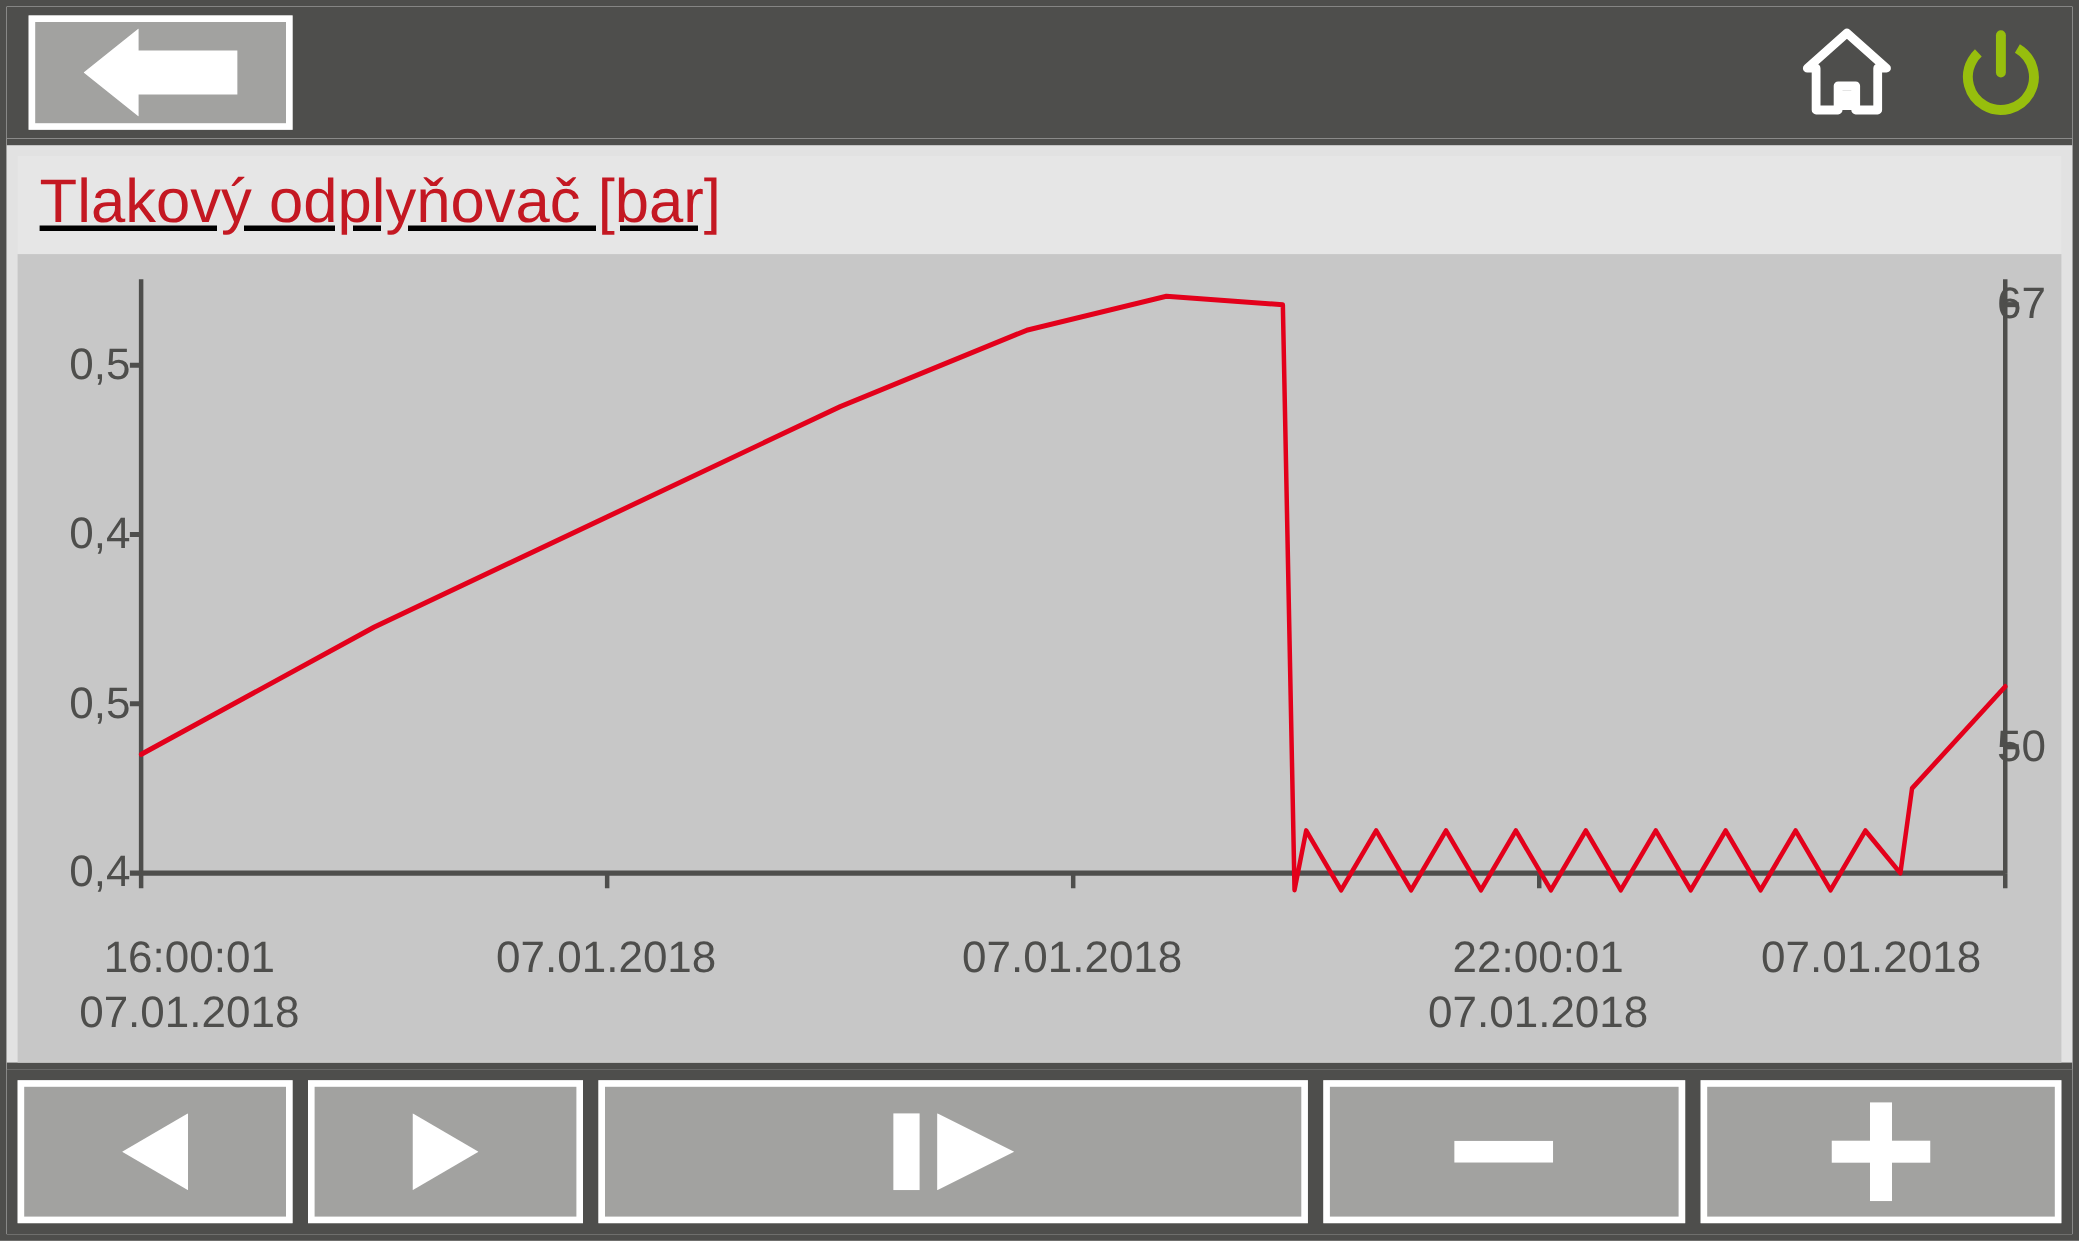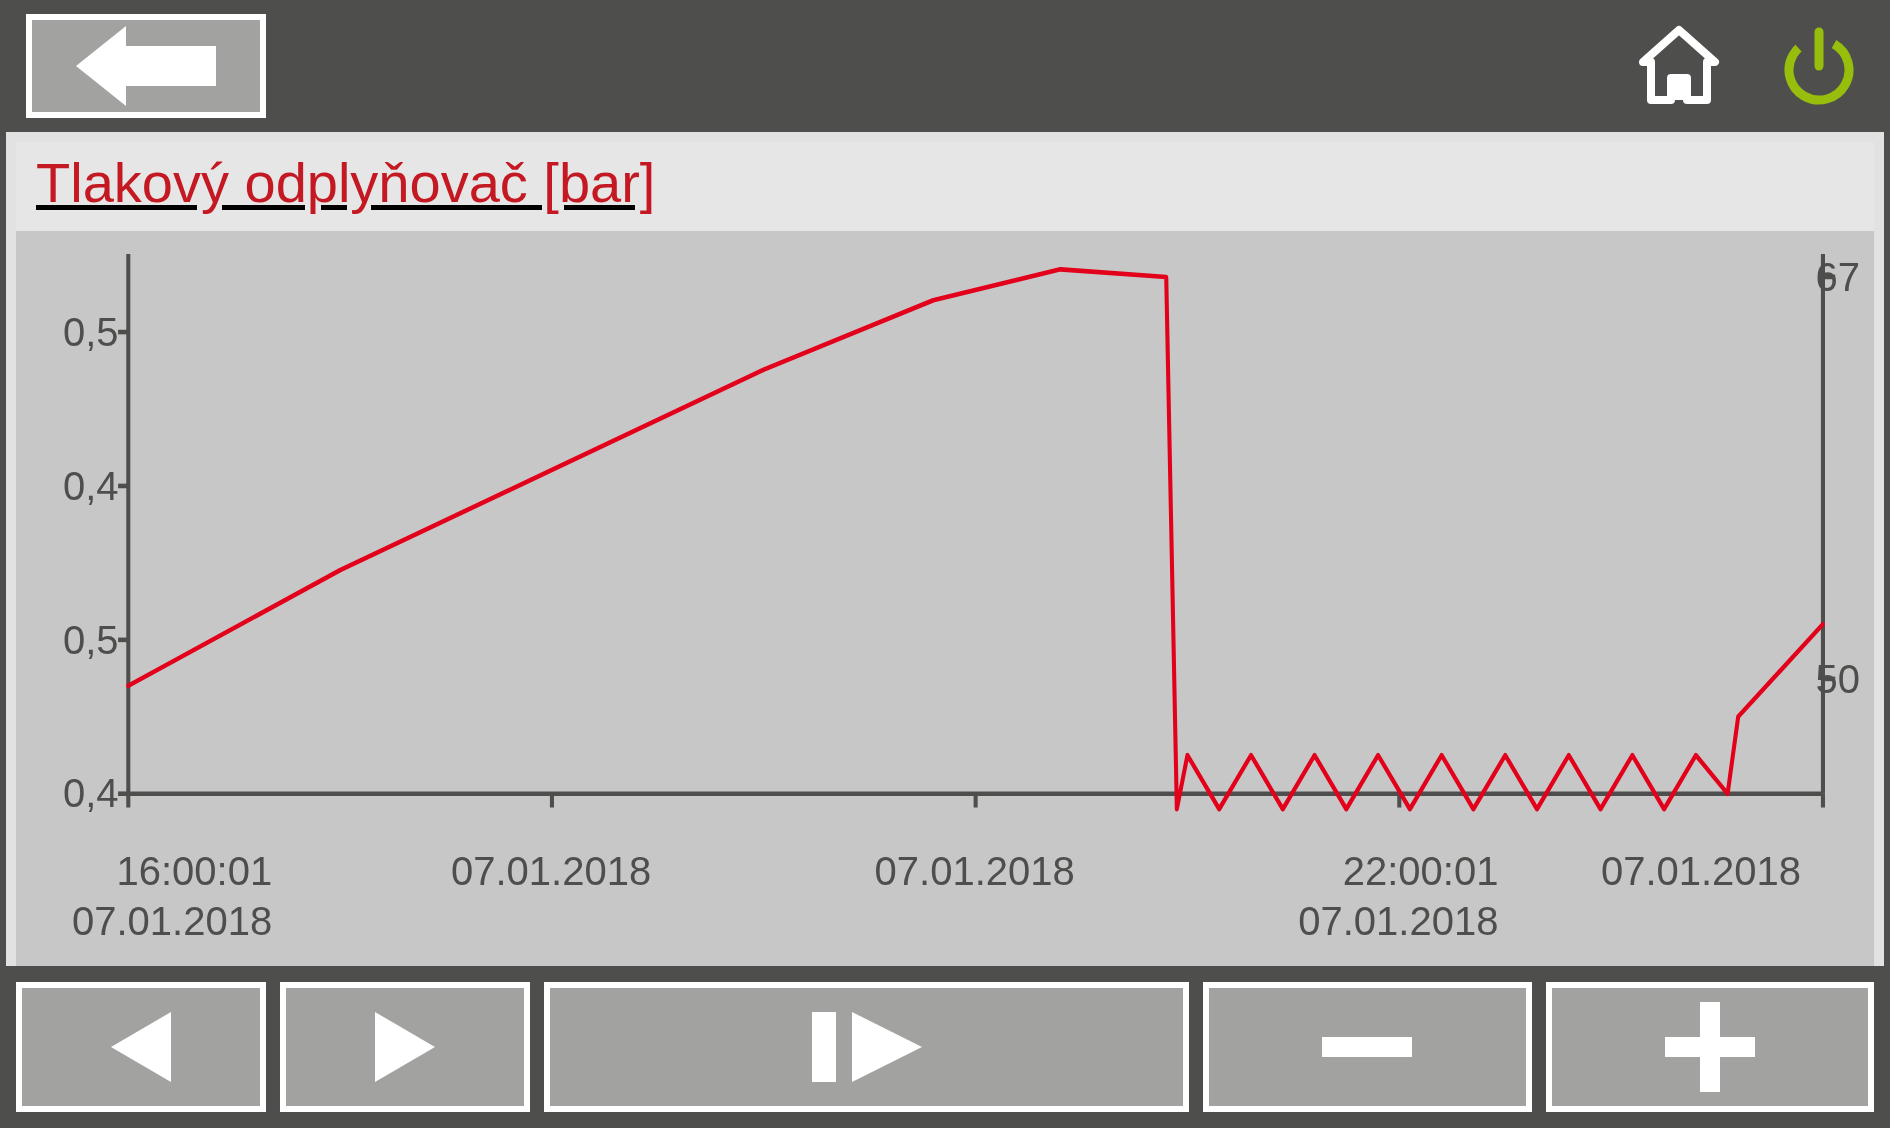--- a/index.html
+++ b/index.html
@@ -66,21 +66,21 @@
   }
   .plot-wrap svg { width: 100%; height: 100%; display: block; }
   .ytick-l, .ytick-r, .xtick {
     position: absolute;
     font-size: 40px;
     color: #4e4e4c;
     white-space: nowrap;
   }
   .ytick-l { left: 14px; transform: translateY(-50%); margin-left: 33px; }
   .ytick-r { right: 14px; transform: translateY(-50%); }
-  .xtick   { top: calc(100% - 120px); transform: translateX(-50%); line-height: 1.25; text-align: right; }
+  .xtick   { top: calc(100% - 120px); transform: translateX(-50%); line-height: 1.25; text-align: center; }
   .xtick .t1, .xtick .t2 { display:block; }
   
   .bottombar {
     height: 150px;
     background: #4e4e4c;
     display: flex;
     align-items: stretch;
     padding: 10px;
     gap: 14px;
   }

